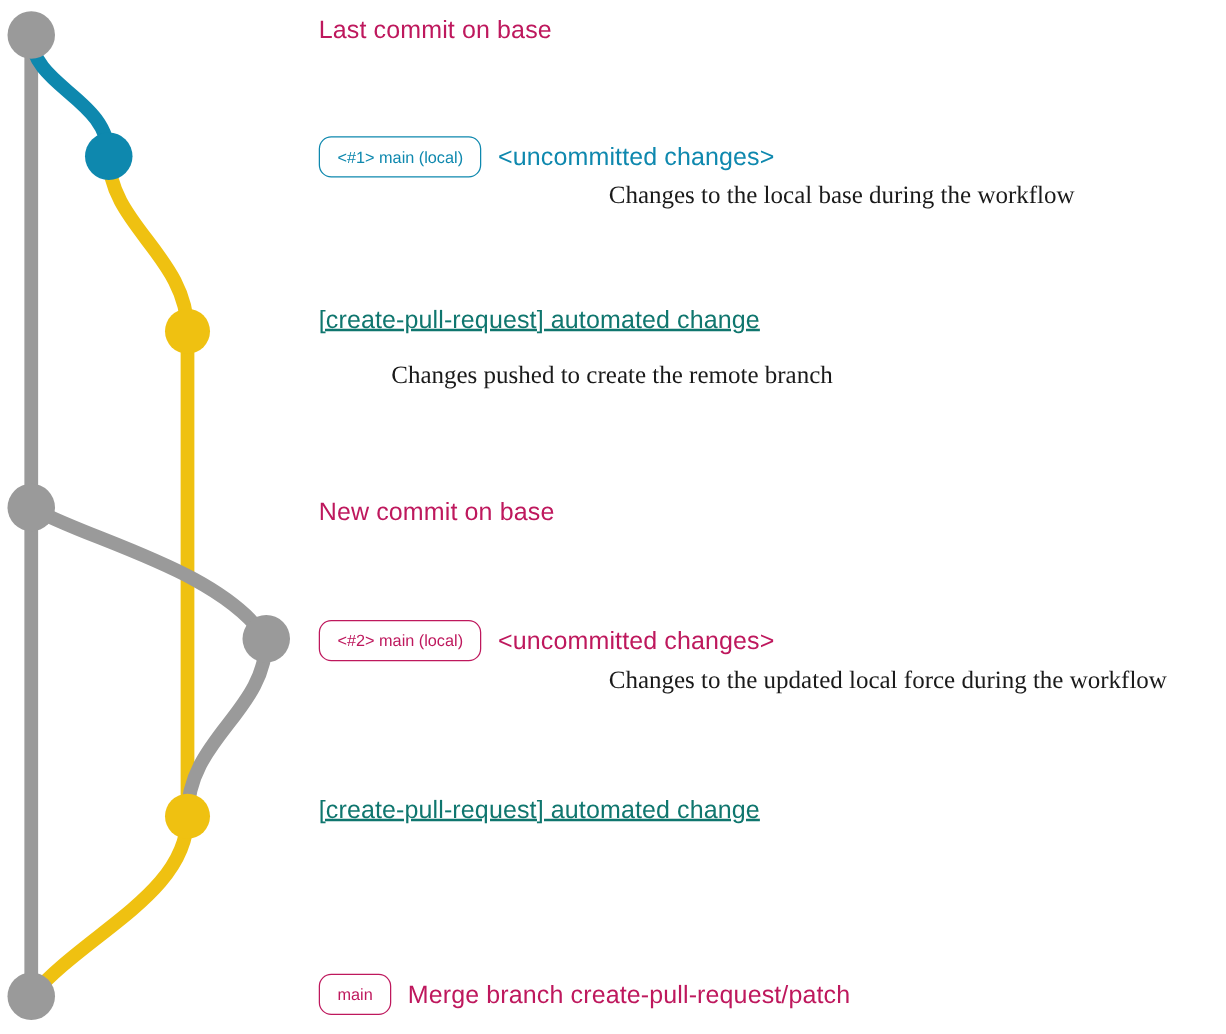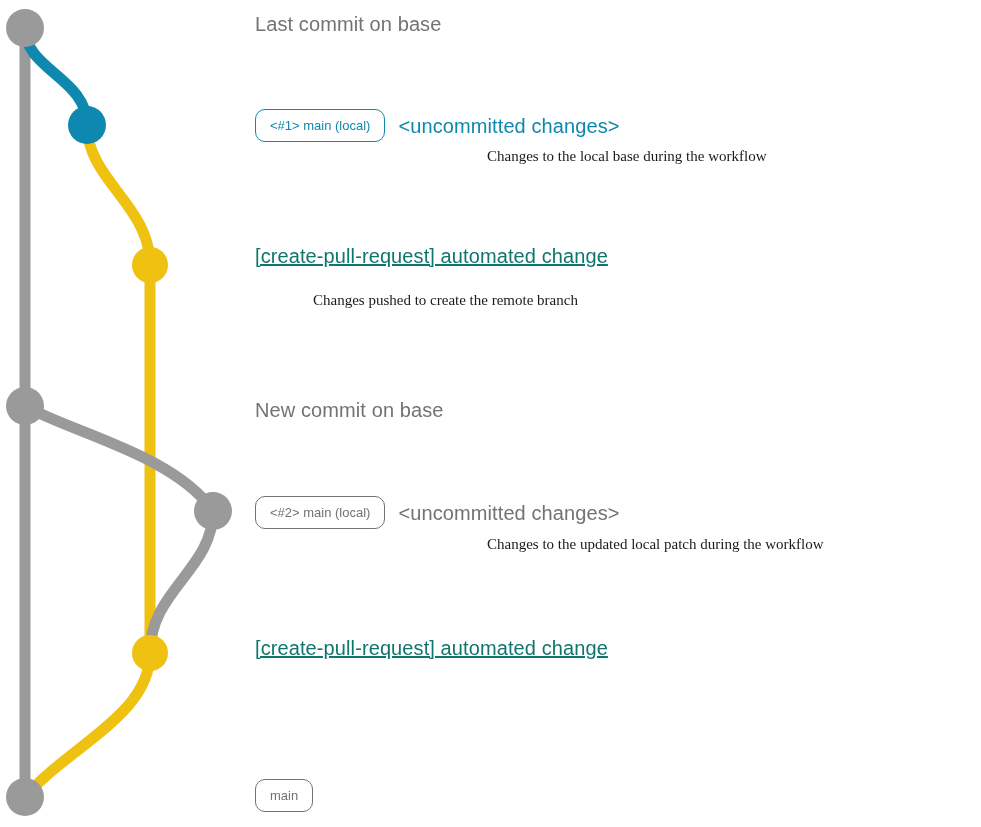--- a/index.html
+++ b/index.html
@@ -62,28 +62,28 @@
     background: #ffffff;
   }
 
   .pill + .headline {
     margin-left: 13px;
   }
 
   .desc {
     position: absolute;
     font-family: "Liberation Serif", serif;
-    font-size: 15px;
+    font-size: 20px;
     line-height: 20px;
     color: #1a1a1a;
     white-space: nowrap;
   }
 
   
-  .c-gray   { color: #737373; }
+  .c-gray   { color: #be185d; }
   .c-teal   { color: #0e88ae; }
   .c-yellow { color: #0f766e; text-decoration: underline; }
 
   
   #row-last-commit   { top: 12px; }
   #row-local-1       { top: 109px; }
   #row-auto-change-1 { top: 244px; }
   #row-new-commit    { top: 398px; }
   #row-local-2       { top: 496px; }
   #row-patch         { top: 636px; }
@@ -140,23 +140,24 @@
   <div class="desc" id="desc-2">Changes pushed to create the remote branch</div>
 
   <div class="row" id="row-new-commit">
     <span class="headline c-gray">New commit on base</span>
   </div>
 
   <div class="row" id="row-local-2">
     <span class="pill c-gray">&lt;#2&gt; main (local)</span>
     <span class="headline c-gray">&lt;uncommitted changes&gt;</span>
   </div>
-  <div class="desc" id="desc-3">Changes to the updated local patch during the workflow</div>
+  <div class="desc" id="desc-3">Changes to the updated local force during the workflow</div>
 
   <div class="row" id="row-patch">
     <span class="headline c-yellow">[create-pull-request] automated change</span>
   </div>
 
   <div class="row" id="row-main">
     <span class="pill c-gray">main</span>
+    <span class="headline c-gray">Merge branch create-pull-request/patch</span>
   </div>
 
 </div>
 
 </body></html>

